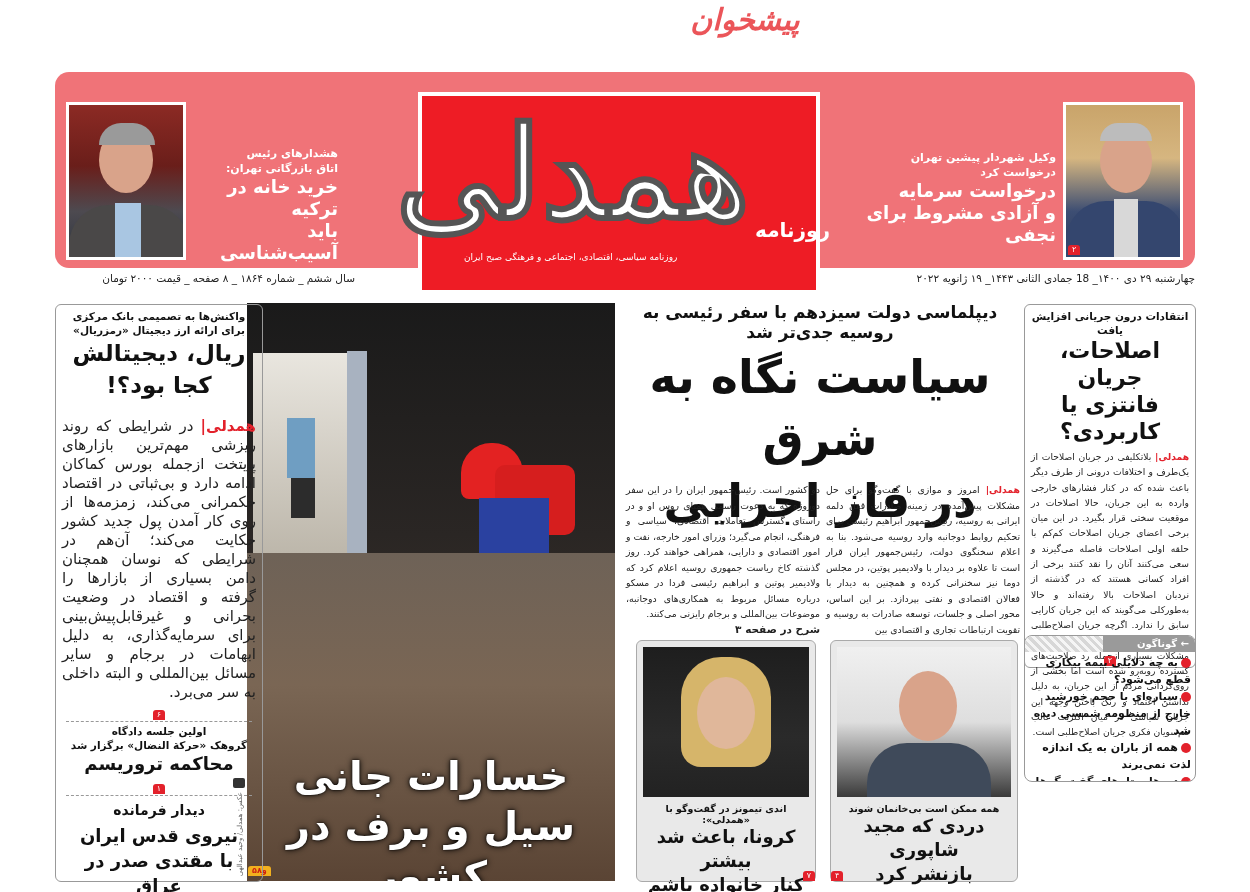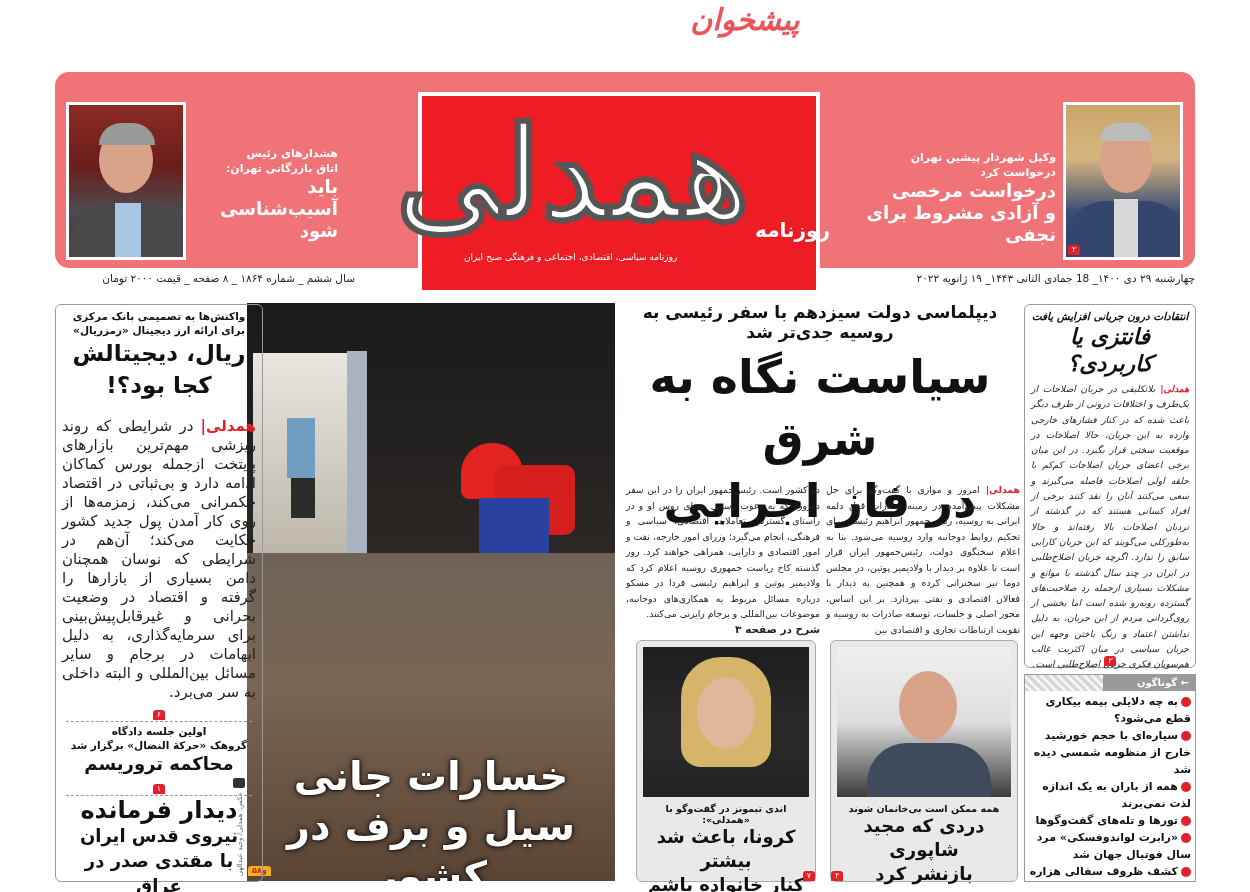--- a/index.html
+++ b/index.html
@@ -51,51 +51,53 @@
 
 <div class="abs photo ph-left">
   <div class="face" style="left:30px;top:22px;width:54px;height:66px;"></div>
   <div style="position:absolute;left:30px;top:18px;width:56px;height:22px;background:#9a9a9a;border-radius:28px 28px 0 0"></div>
   <div style="position:absolute;left:0;top:100px;width:120px;height:60px;background:#4a4848;border-radius:40px 40px 0 0"></div>
   <div style="position:absolute;left:46px;top:98px;width:26px;height:60px;background:#a9c6e2"></div>
 </div>
 <div class="abs rtl" style="left:190px;top:146px;width:148px;">
   <div class="hl-kicker">هشدارهای رئیس</div>
   <div class="hl-kicker">اتاق بازرگانی تهران:</div>
+  <div class="hl-title">خرید خانه در ترکیه</div>
   <div class="hl-title">باید آسیب‌شناسی شود</div>
 </div>
 
 <div class="abs photo ph-right">
   <div class="face" style="left:34px;top:24px;width:52px;height:64px;"></div>
   <div style="position:absolute;left:34px;top:18px;width:52px;height:18px;background:#bcbcbc;border-radius:26px 26px 0 0"></div>
   <div style="position:absolute;left:0;top:96px;width:120px;height:64px;background:#34466e;border-radius:40px 40px 0 0"></div>
   <div style="position:absolute;left:48px;top:94px;width:24px;height:64px;background:#d8d8d8"></div>
   <div style="position:absolute;left:2px;bottom:2px" class="pg">۲</div>
 </div>
 <div class="abs rtl" style="left:860px;top:150px;width:196px;">
   <div class="hl-kicker">وکیل شهردار پیشین تهران</div>
   <div class="hl-kicker">درخواست کرد</div>
-  <div class="hl-title">درخواست مرخصی</div>
+  <div class="hl-title">درخواست سرمایه</div>
   <div class="hl-title">و آزادی مشروط برای نجفی</div>
 </div>
 
 <div class="abs dateline rtl" style="left:55px;top:272px;width:300px;">سال ششم _ شماره ۱۸۶۴ _ ۸ صفحه _ قیمت ۲۰۰۰ تومان</div>
 <div class="abs dateline rtl" style="left:880px;top:272px;width:315px;">چهارشنبه ۲۹ دی ۱۴۰۰_ 18 جمادی الثانی ۱۴۴۳_ ۱۹ ژانویه ۲۰۲۲</div>
 
-<div class="abs box" style="left:1024px;top:304px;width:172px;height:364px;padding:4px 6px;font-style:italic;">
+<div class="abs box" style="left:1024px;top:304px;width:172px;height:364px;padding:4px 6px;">
   <div class="kicker ctr">انتقادات درون جریانی افزایش یافت</div>
+  <div class="big ctr" style="font-size:22px;line-height:27px;">اصلاحات، جریان</div>
   <div class="big ctr" style="font-size:22px;line-height:27px;">فانتزی یا کاربردی؟</div>
   <div class="body" style="font-size:9.2px;line-height:15.3px;margin-top:4px;">
     <span class="red">همدلی|</span>
     <span>بلاتکلیفی در جریان اصلاحات از یک‌طرف و اختلافات درونی از طرف دیگر باعث شده که در کنار فشارهای خارجی وارده به این جریان، حالا اصلاحات در موقعیت سختی قرار بگیرد. در این میان برخی اعضای جریان اصلاحات کم‌کم با حلقه اولی اصلاحات فاصله می‌گیرند و سعی می‌کنند آنان را نقد کنند برخی از افراد کسانی هستند که در گذشته از نردبان اصلاحات بالا رفته‌اند و حالا به‌طورکلی می‌گویند که این جریان کارایی سابق را ندارد. اگرچه جریان اصلاح‌طلبی در ایران در چند سال گذشته با موانع و مشکلات بسیاری ازجمله رد صلاحیت‌های گسترده روبه‌رو شده است اما بخشی از روی‌گردانی مردم از این جریان، به دلیل نداشتن اعتماد و رنگ باختن وجهه این جریان سیاسی در میان اکثریت غالب هم‌سویان فکری جریان اصلاح‌طلبی است.</span>
   </div>
   <div class="ctr" style="position:absolute;bottom:0;left:0;right:0"><span class="pg">۲</span></div>
 </div>
 
-<div class="abs box" style="left:1024px;top:674px;width:172px;height:208px;border-radius:0;overflow:hidden">
+<div class="abs box" style="left:1024px;top:635px;width:172px;height:147px;border-radius:8px;overflow:hidden">
   <div style="height:16px;background:repeating-linear-gradient(45deg,#d7d7d7 0 3px,#f5f5f5 3px 6px);position:relative">
     <div class="rtl" style="position:absolute;right:0;top:0;height:16px;width:92px;background:#9a9a9a;color:#fff;font-size:10px;font-weight:bold;padding-right:6px;line-height:16px">
       <span>←</span>
       <span>گوناگون</span>
     </div>
   </div>
   <ul class="misc" style="padding:2px 4px">
     <li><span class="bullet"></span><span>به چه دلایلی بیمه بیکاری قطع می‌شود؟</span></li>
     <li><span class="bullet"></span><span>سیاره‌ای با حجم خورشید خارج از منظومه شمسی دیده شد</span></li>
     <li><span class="bullet"></span><span>همه از باران به یک اندازه لذت نمی‌برند</span></li>
@@ -171,21 +173,21 @@
   </div>
   <div class="sep"></div>
   <div style="padding-top:2px">
     <div class="kicker ctr">اولین جلسه دادگاه</div>
     <div class="kicker ctr">گروهک «حرکة النضال» برگزار شد</div>
     <div class="big ctr" style="font-size:18px;line-height:24px">محاکمه تروریسم</div>
     <div class="ctr"><span class="pg">۱</span></div>
   </div>
   <div class="sep"></div>
   <div style="padding-top:2px">
-    <div class="big ctr" style="font-size:24px;line-height:25px">دیدار فرمانده</div>
+    <div class="big ctr" style="font-size:14px;line-height:25px">دیدار فرمانده</div>
     <div class="big ctr" style="font-size:18px;line-height:25px">نیروی قدس ایران</div>
     <div class="big ctr" style="font-size:18px;line-height:25px">با مقتدی صدر در عراق</div>
     <div class="ctr"><span class="pg">۲</span></div>
   </div>
   <div class="sep"></div>
   <div style="padding-top:2px">
     <div class="kicker ctr">جوابیه سازمان برنامه‌وبودجه</div>
 
   </div>
 

